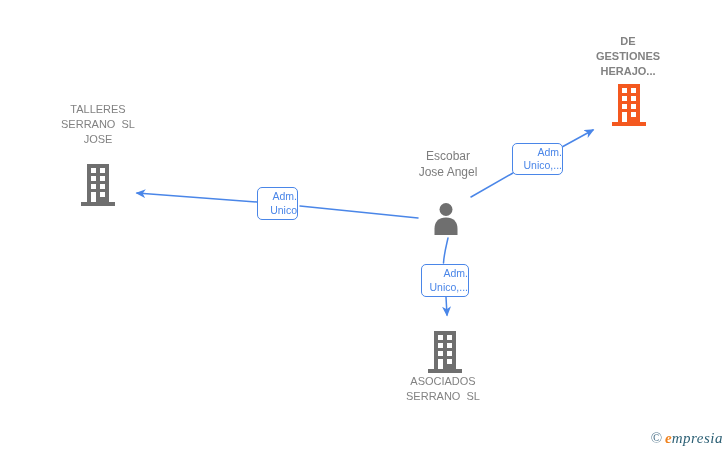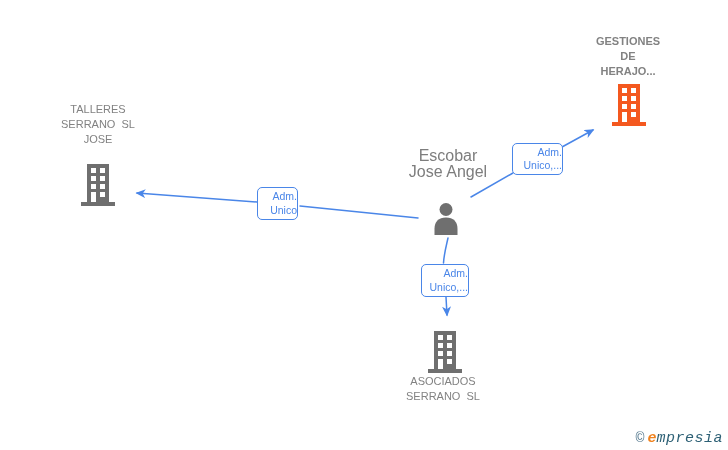--- a/index.html
+++ b/index.html
@@ -14,21 +14,21 @@
   
   .nlabel {
     position: absolute;
     text-align: center;
     color: var(--label_gray, #828282);
     font-size: 11px;
     line-height: 15px;
     cursor: pointer;
   }
   .nlabel .nline { white-space: pre; }
-  .nlabel.person { font-size: 16px; line-height: 16px; color: #7d7d7d; }
+  .nlabel.person { font-size: 12px; line-height: 16px; color: #7d7d7d; }
   .nlabel.bold { font-weight: bold; }
   
   .icon { position: absolute; display: block; cursor: pointer; }
   .icon.gray   { color: var(--icon_gray, #6f6f6f); }
   .icon.orange { color: var(--icon_orange, #f4581f); }
   
   .ebox {
     position: absolute;
     box-sizing: border-box;
     background: #ffffff;
@@ -52,21 +52,21 @@
     fill: none;
     stroke: var(--edge_blue, #4a86e8);
     stroke-width: 1.5;
     stroke-linecap: round;
   }
   
   .brand {
     position: absolute;
     right: 5px;
     bottom: 3px;
-    font-family: Liberation Mono, monospace;
+    font-family: Liberation Serif, serif;
     font-size: 15px;
     z-index: 4;
   }
   .brand .c    { color: var(--copyright_gray, #5b7e93); font-style: normal; margin-right: 3px; }
   .brand .e    { color: var(--brand_orange, #f0821e); font-style: italic; font-weight: bold; }
   .brand .rest { color: var(--brand_teal, #2d6075); font-style: italic; letter-spacing: 0.5px; }
 </style>
 </head>
 <body>
 
@@ -103,22 +103,22 @@
     </defs>
     <path class="edgepath" d="M418 218 L300 206"></path>
     <path class="edgepath" d="M257 202 L137 193" marker-end="url(#arrow)"></path>
     <path class="edgepath" d="M471 197 L513 173"></path>
     <path class="edgepath" d="M562 147 L593 130" marker-end="url(#arrow)"></path>
     <path class="edgepath" d="M448 238 C446 247 444 254 443.5 263"></path>
     <path class="edgepath" d="M446 297 L447 315" marker-end="url(#arrow)"></path>
   </svg>
 
   <div class="nlabel bold" style="left:568px;top:34px;width:120px">
+    <div class="nline">DE</div>
     <div class="nline">GESTIONES</div>
-    <div class="nline">DE</div>
     <div class="nline">HERAJO...</div>
   </div>
   <svg class="icon orange" style="left:611px;top:84px" width="36" height="42">
     <use href="#sym-building"></use>
   </svg>
 
   <div class="nlabel" style="left:38px;top:102px;width:120px">
     <div class="nline">TALLERES</div>
     <div class="nline">SERRANO  SL</div>
     <div class="nline">JOSE</div>

